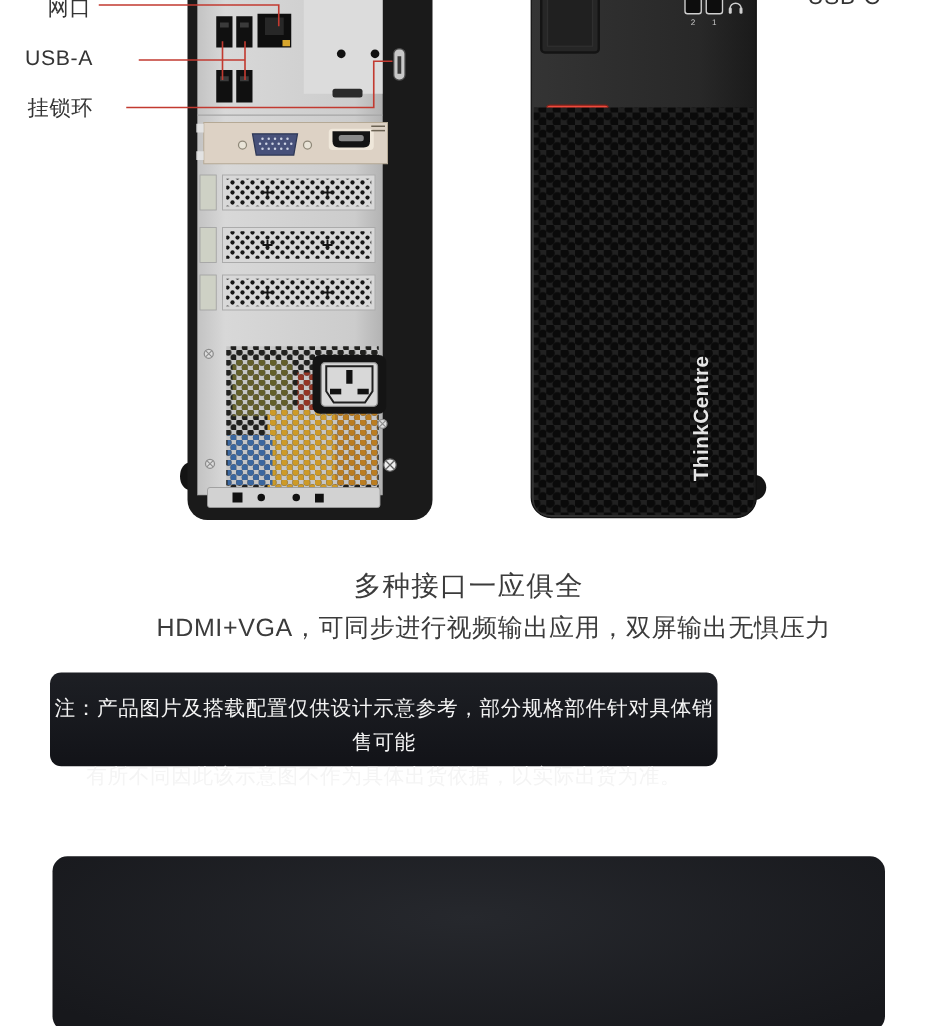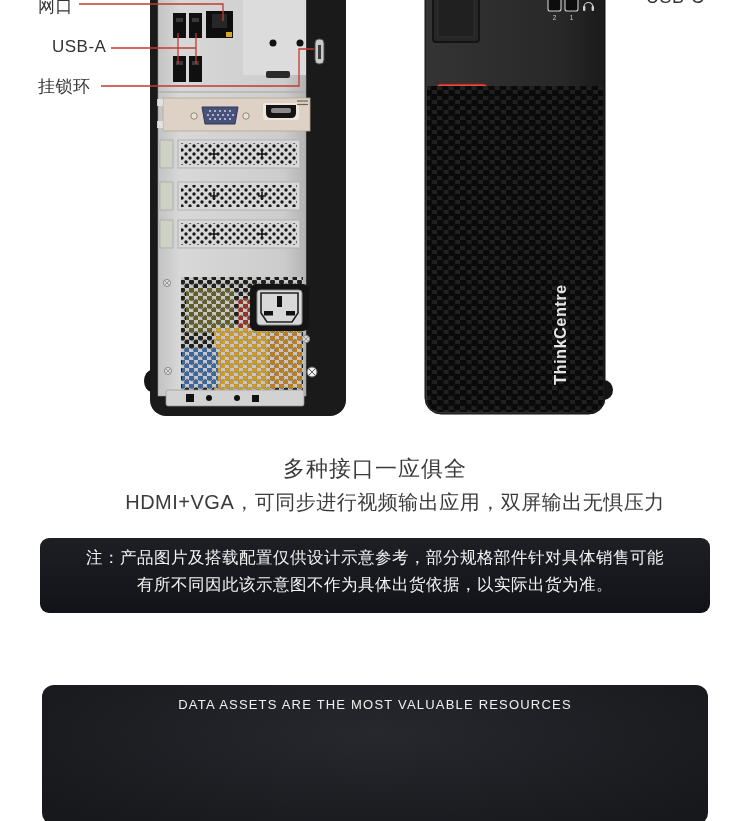--- a/index.html
+++ b/index.html
@@ -6,36 +6,36 @@
   html,body { background:#fff; }
   body { font-family:"Liberation Sans","DejaVu Sans",sans-serif; }
   .stage{
     position:relative; width:750px; height:821px; overflow:hidden; background:#fff;
   }
   .hero-svg{ position:absolute; left:0; top:0; }
   .callout{
     position:absolute; color:#343434; font-size:17px; letter-spacing:.5px; white-space:nowrap;
   }
   .co-lan  { left:38px; top:-5px; }
-  .co-usba { left:52px; top:37px; }
-  .co-lock { left:38px; top:75px; }
+  .co-usba { left:20px; top:37px; }
+  .co-lock { left:22px; top:75px; }
   .co-usbc { left:646px; top:-13px; font-size:18px; }
   .feature-title{
     position:absolute; left:0; top:454px; width:750px; text-align:center;
     font-size:22px; color:#3b3b3b; letter-spacing:1px;
   }
   .feature-subtitle{
     position:absolute; left:0; top:489px; width:750px; text-align:center;
     font-size:20px; color:#3b3b3b; letter-spacing:.5px;margin-left:20px;
   }
   .notice-box{
-    position:absolute; left:40px; top:538px; width:670px; height:75px;
+    position:absolute; left:40px; top:538px; width:534px; height:75px;
     background:linear-gradient(180deg,#1d1f24 0%,#121318 100%);
     border-radius:9px; color:#f4f4f4; text-align:center;
-    font-size:16.5px; line-height:27px; padding-top:6px; letter-spacing:.5px;
+    font-size:16.5px; line-height:27px; padding-top:16px; letter-spacing:.5px;
   }
   .banner{
     position:absolute; left:42px; top:685px; width:666px; height:140px;
     background:radial-gradient(ellipse at 50% 35%, #26282d 0%, #17181c 90%);
     border-radius:12px; text-align:center; overflow:hidden;
   }
   .banner-title{
     margin-top:40px; font-size:52px; font-weight:600; color:#ffffff; letter-spacing:2px;
   }
   .banner-subtitle{
@@ -260,16 +260,15 @@
 
   <div class="feature-title">多种接口一应俱全</div>
   <div class="feature-subtitle">HDMI+VGA，可同步进行视频输出应用，双屏输出无惧压力</div>
 
   <div class="notice-box">
     <div>注：产品图片及搭载配置仅供设计示意参考，部分规格部件针对具体销售可能</div>
     <div>有所不同因此该示意图不作为具体出货依据，以实际出货为准。</div>
   </div>
 
   <div class="banner">
-    <div class="banner-subtitle">DATA ASSETS ARE THE MOST VALUABLE RESOURCES</div>
   </div>
 
 </div>
 
 </body></html>

